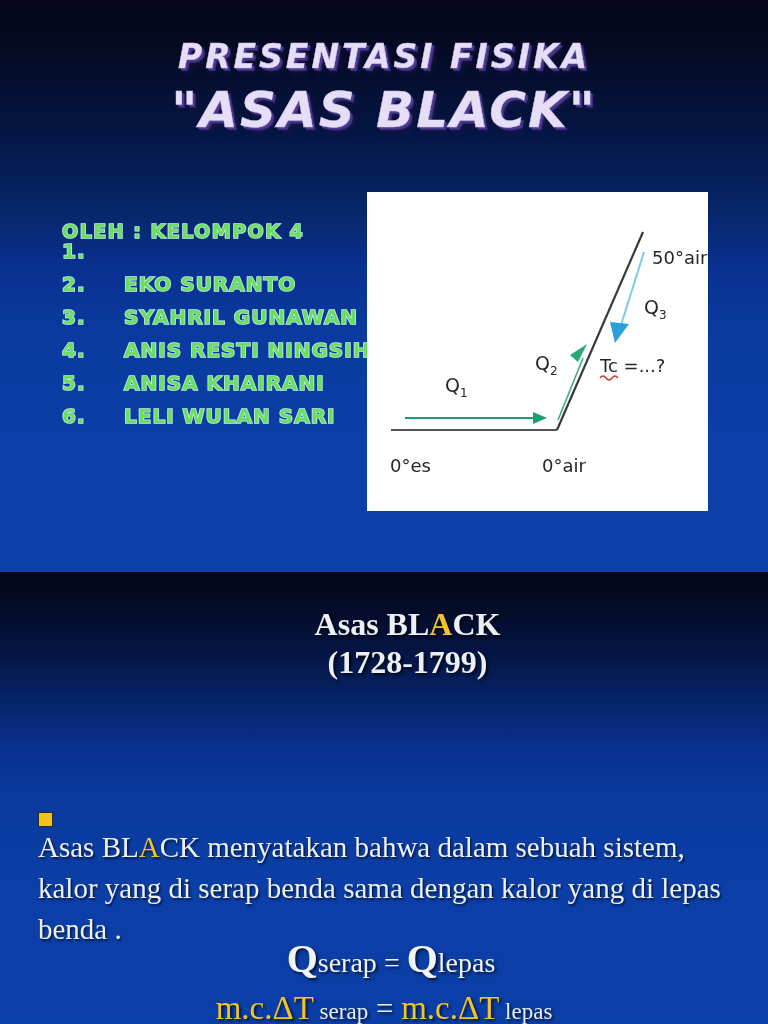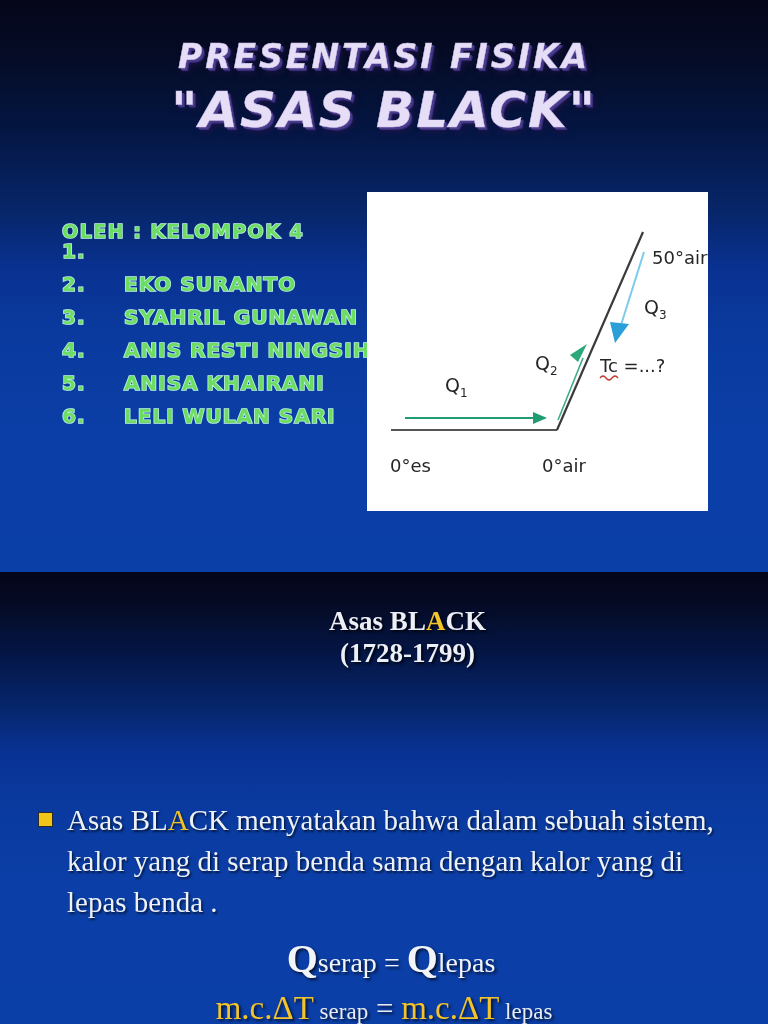--- a/index.html
+++ b/index.html
@@ -112,32 +112,32 @@
       #0b3ea6 68%,
       #0b3fa8 100%);
     overflow:hidden;
   }
 
   .s2-head {
     position:absolute; left:0; top:34px; width:768px;
     text-align:center;
     font-family:"Liberation Serif", serif;
     font-weight:bold;
-    font-size:27px;
+    font-size:32px;
     line-height:1.18;
     color:#eceff5;
     text-shadow:2px 2px 3px rgba(0,0,0,0.75);
     padding-left:47px;
   }
   .s2-head .gold { color:#f2c32a; }
 
   .bullet-block {
     position:absolute; left:38px; top:228px; width:700px;
   }
-  .bullet-row { display:flex; align-items:flex-start; }
+  .bullet-row { display:flex; align-items:flex-start;flex-direction:column; }
   .sq-bullet {
     flex:0 0 auto;
     width:15px; height:15px;
     background:#f0c419;
     border:1.5px solid #2a2a2a;
     margin-top:12px; margin-right:14px;
   }
   .bullet-text {
     font-family:"Liberation Serif", serif;
     font-size:29px;

